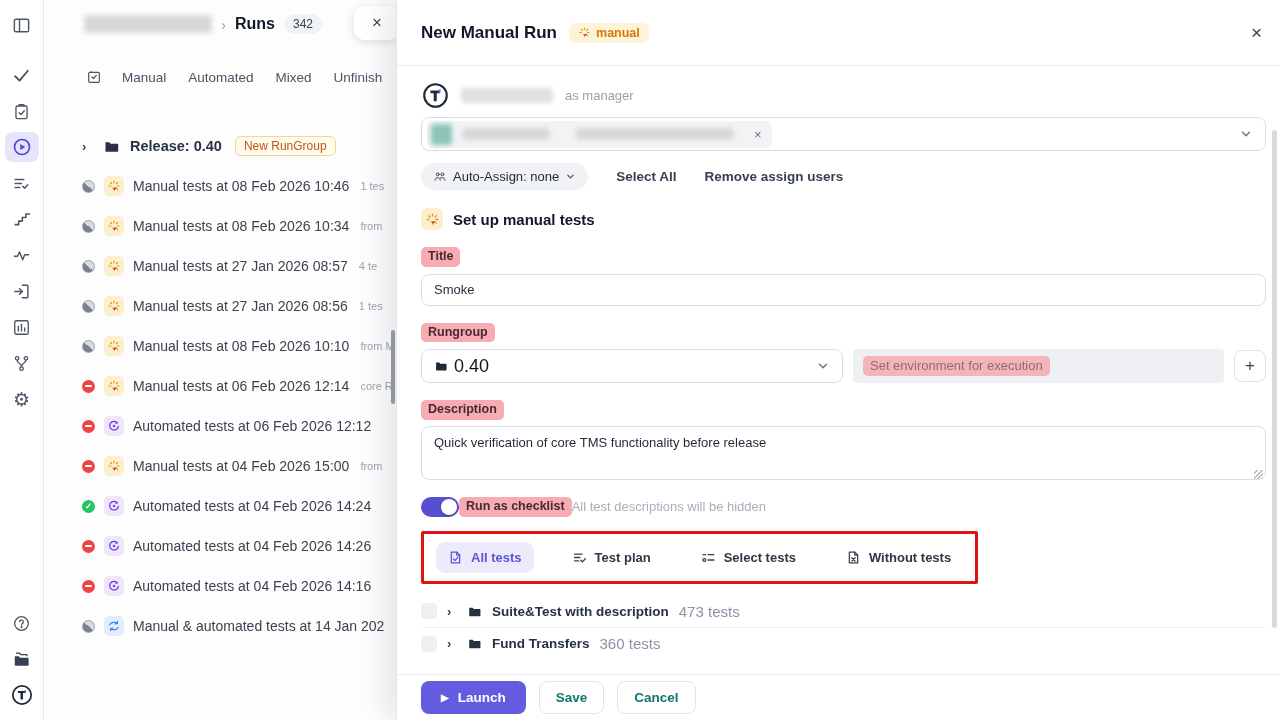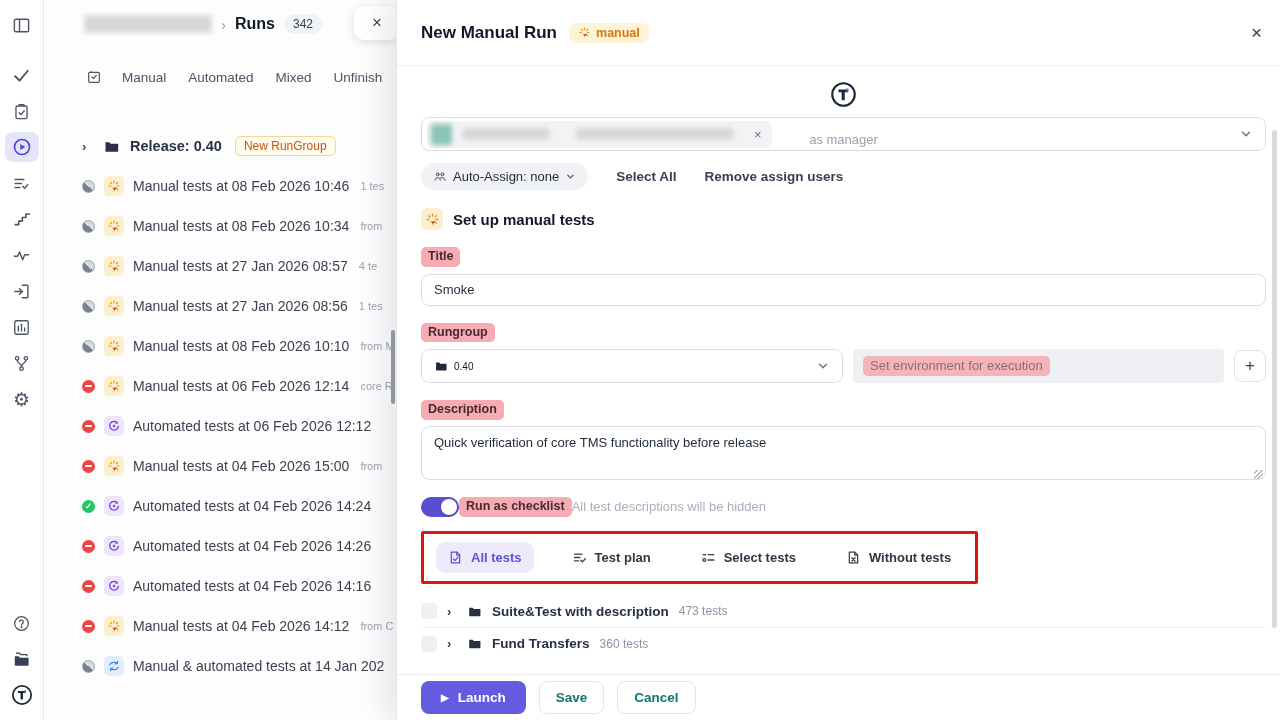--- a/index.html
+++ b/index.html
@@ -55,21 +55,21 @@
   
   .panel { position:absolute; left:396px; top:0; width:884px; height:720px; background:#fff;
            border-left:1px solid #e5e7eb; box-shadow:-10px 0 26px rgba(15,23,42,.10);
            display:flex; flex-direction:column; z-index:10; }
   .panel-head { height:66px; flex:none; display:flex; align-items:center; padding:0 18px 0 24px; border-bottom:1px solid #ececee; }
   .panel-title { font-size:17px; font-weight:700; color:#111827; }
   .amber-badge { margin-left:12px; display:inline-flex; align-items:center; gap:5px; background:#fdf3d7; color:#d97706;
                  font-size:12.5px; font-weight:600; padding:3px 9px; border-radius:7px; }
   .panel-close { margin-left:auto; border:none; background:none; font-size:19px; color:#374151; cursor:pointer; }
   .panel-body { flex:1; padding:14px 14px 0 24px; position:relative; }
-  .owner-row { display:flex; align-items:center; gap:12px; height:30px;flex-direction:column; }
+  .owner-row { display:flex; align-items:center; gap:12px; height:30px; }
   .avatar { width:28px; height:28px; border-radius:50%; display:flex; align-items:center; justify-content:center; flex:none; }
   .blur-owner { width:92px; height:15px; background:#e0e0e2; }
   .owner-role { font-size:13px; color:#9aa1ad; }
   .mark { display:inline-block; background:#f7abb3; color:#472a30; font-size:12.5px; font-weight:700;
           padding:2px 7px; border-radius:5px; line-height:1.25; }
   .lbl-row { margin-top:16px; }
   .assign-select { margin-top:7px; height:34px; border:1px solid #d9dde3; border-radius:8px; display:flex; align-items:center;
                    padding:0 12px 0 5px; cursor:pointer; }
   .chip { display:flex; align-items:center; gap:10px; background:#f2f3f5; border-radius:6px; padding:3px 10px 3px 4px; }
   .blur-av { width:21px; height:21px; background:#8cc4b9; border-radius:4px; }
@@ -82,21 +82,21 @@
               height:27px; padding:0 12px; font-size:13px; color:#1f2937; cursor:pointer; font-family:inherit; }
   .link-btn { border:none; background:none; font-size:13.5px; font-weight:600; color:#374151; cursor:pointer; font-family:inherit; }
   .setup-row { margin-top:18px; display:flex; align-items:center; gap:10px; }
   .setup-ic { width:22px; height:22px; border-radius:6px; background:#fcefcf; display:flex; align-items:center; justify-content:center; }
   .setup-txt { font-size:15px; font-weight:700; color:#111827; }
   .text-input { margin-top:7px; width:100%; height:32px; border:1px solid #d9dde3; border-radius:8px; padding:0 12px;
                 font-size:13px; color:#1f2937; font-family:inherit; outline:none; }
   .rg-row { margin-top:7px; display:flex; align-items:center; gap:10px; }
   .rg-select { width:422px; height:34px; border:1px solid #d9dde3; border-radius:8px; display:flex; align-items:center;
                gap:6px; padding:0 12px; cursor:pointer; }
-  .rg-select span.val { font-size:10px; color:#111827; }
+  .rg-select span.val { font-size:18px; color:#111827; }
   .env-field { flex:1; height:34px; background:#eef0f4; border-radius:4px; display:flex; align-items:center; padding:0 10px; cursor:text; }
   .env-field .mark { background:#f5b3ba; color:#8d6d73; font-weight:400; font-size:13px; }
   .plus-btn { width:32px; height:32px; border:1px solid #dfe3e8; background:#fff; border-radius:8px; font-size:17px;
               color:#374151; cursor:pointer; flex:none; }
   .desc-wrap { position:relative; margin-top:6px; }
   .desc-area { width:100%; height:54px; border:1px solid #d9dde3; border-radius:8px; padding:8px 12px; font-size:13px;
                color:#1f2937; font-family:inherit; resize:none; outline:none; }
   .corner { position:absolute; right:3px; bottom:5px; width:9px; height:9px;
             background:repeating-linear-gradient(135deg,transparent 0 2px,#b6bcc6 2px 3.2px); }
   .toggle-row { margin-top:13px; display:flex; align-items:center; gap:0; }
@@ -109,21 +109,21 @@
   .tab { display:inline-flex; align-items:center; gap:8px; border:none; background:none; font-size:13px; color:#2f3744;
          font-weight:600; cursor:pointer; padding:8px 12px; border-radius:9px; font-family:inherit; }
   .tab .t-ic { display:flex; color:#374151; }
   .tab.active { background:#eceafb; color:#5a54d6; }
   .tab.active .t-ic { color:#5a54d6; }
   .tree { margin-top:12px; }
   .tree-row { height:32px; display:flex; align-items:center; gap:10px; border-bottom:1px solid #f1f2f4; cursor:pointer; }
   .tree-row:last-child { border-bottom:none; }
   .cbox { width:16px; height:16px; border-radius:4px; background:#eef0f3; flex:none; }
   .tree-label { font-size:13.5px; font-weight:700; color:#273142; }
-  .tree-count { font-size:12px; color:#8a93a3; }
+  .tree-count { font-size:15px; color:#8a93a3; }
   .panel-foot { flex:none; height:46px; border-top:1px solid #ececee; display:flex; align-items:center; gap:13px; padding:0 24px; }
   .btn { height:33px; border-radius:8px; font-size:13.5px; font-weight:600; cursor:pointer; font-family:inherit; }
   .btn-launch { background:#635ce0; color:#fff; border:none; padding:0 20px; display:inline-flex; align-items:center; gap:9px; }
   .btn-launch .play { font-size:10px; }
   .btn-light { background:#fff; border:1px solid #e2e5ea; color:#0f766e; padding:0 16px; }
   .panel-scrollbar { position:absolute; right:3px; top:64px; width:5px; height:498px; background:#d9dadd; border-radius:3px; }
 </style>
 </head>
 <body>
 
@@ -422,38 +422,20 @@
         <div class="run-row">
           <span class="st st-blocked"></span>
           <span class="type-ic type-automated">
             <svg width="14" height="14" viewBox="0 0 20 20" fill="none">
               <path d="M14.8 5.6 A6.2 6.2 0 1 0 16.2 10.6" stroke="#7c3aed" stroke-width="1.9" stroke-linecap="round"></path>
               <path d="M12.6 2.8 L15.6 5.9 L11.6 6.8 Z" fill="#7c3aed"></path>
               <circle cx="10" cy="10" r="1.7" fill="#7c3aed"></circle>
             </svg>
           </span>
           <span class="run-title">Automated tests at 04 Feb 2026 14:16</span>
-        </div>
-        <div class="run-row">
-          <span class="st st-blocked"></span>
-          <span class="type-ic type-manual">
-            <svg width="14" height="14" viewBox="0 0 20 20">
-              <g stroke="#e8930c" stroke-width="1.7" stroke-linecap="round">
-                <line x1="10" y1="3" x2="10" y2="5.4"></line>
-                <line x1="15" y1="5" x2="13.4" y2="6.6"></line>
-                <line x1="17" y1="10" x2="14.6" y2="10"></line>
-                <line x1="5" y1="5" x2="6.6" y2="6.6"></line>
-                <line x1="3" y1="10" x2="5.4" y2="10"></line>
-                <line x1="15" y1="15" x2="13.4" y2="13.4"></line>
-              </g>
-              <path d="M9.5 10.5 L11.6 17 L12.6 14 L15.6 13.2 Z" fill="#c2410c" transform="rotate(100 11 13)"></path>
-            </svg>
-          </span>
-          <span class="run-title">Manual tests at 04 Feb 2026 14:12</span>
-          <span class="run-meta">from C</span>
         </div>
         <div class="run-row">
           <span class="st st-partial"></span>
           <span class="type-ic type-mixed">
             <svg width="14" height="14" viewBox="0 0 20 20" fill="none" stroke="#3b82f6" stroke-width="1.8" stroke-linecap="round" stroke-linejoin="round">
               <path d="M4 8 C5 4.6 12 3.6 14.5 6.2"></path>
               <path d="M14.8 3.4 L14.8 6.4 L11.8 6.9"></path>
               <path d="M16 12 C15 15.4 8 16.4 5.5 13.8"></path>
               <path d="M5.2 16.6 L5.2 13.6 L8.2 13.1"></path>
             </svg>

